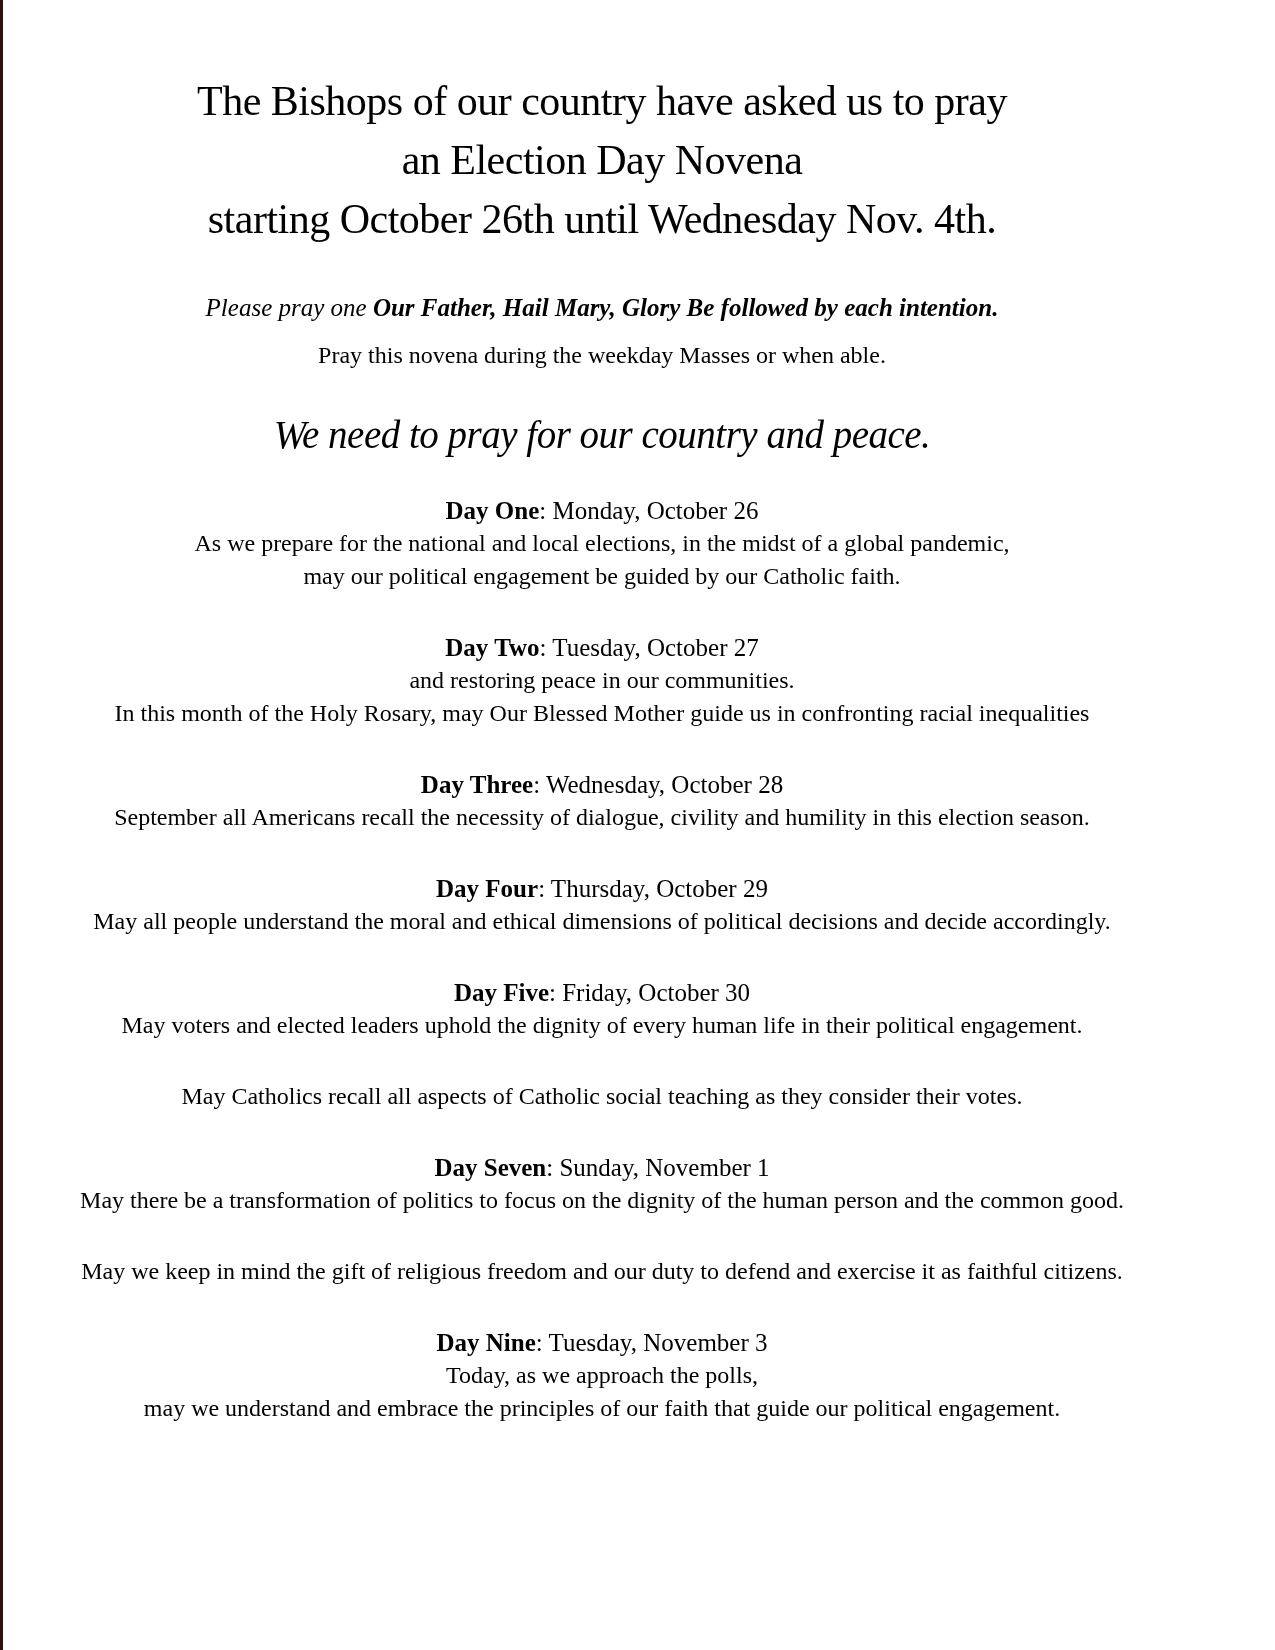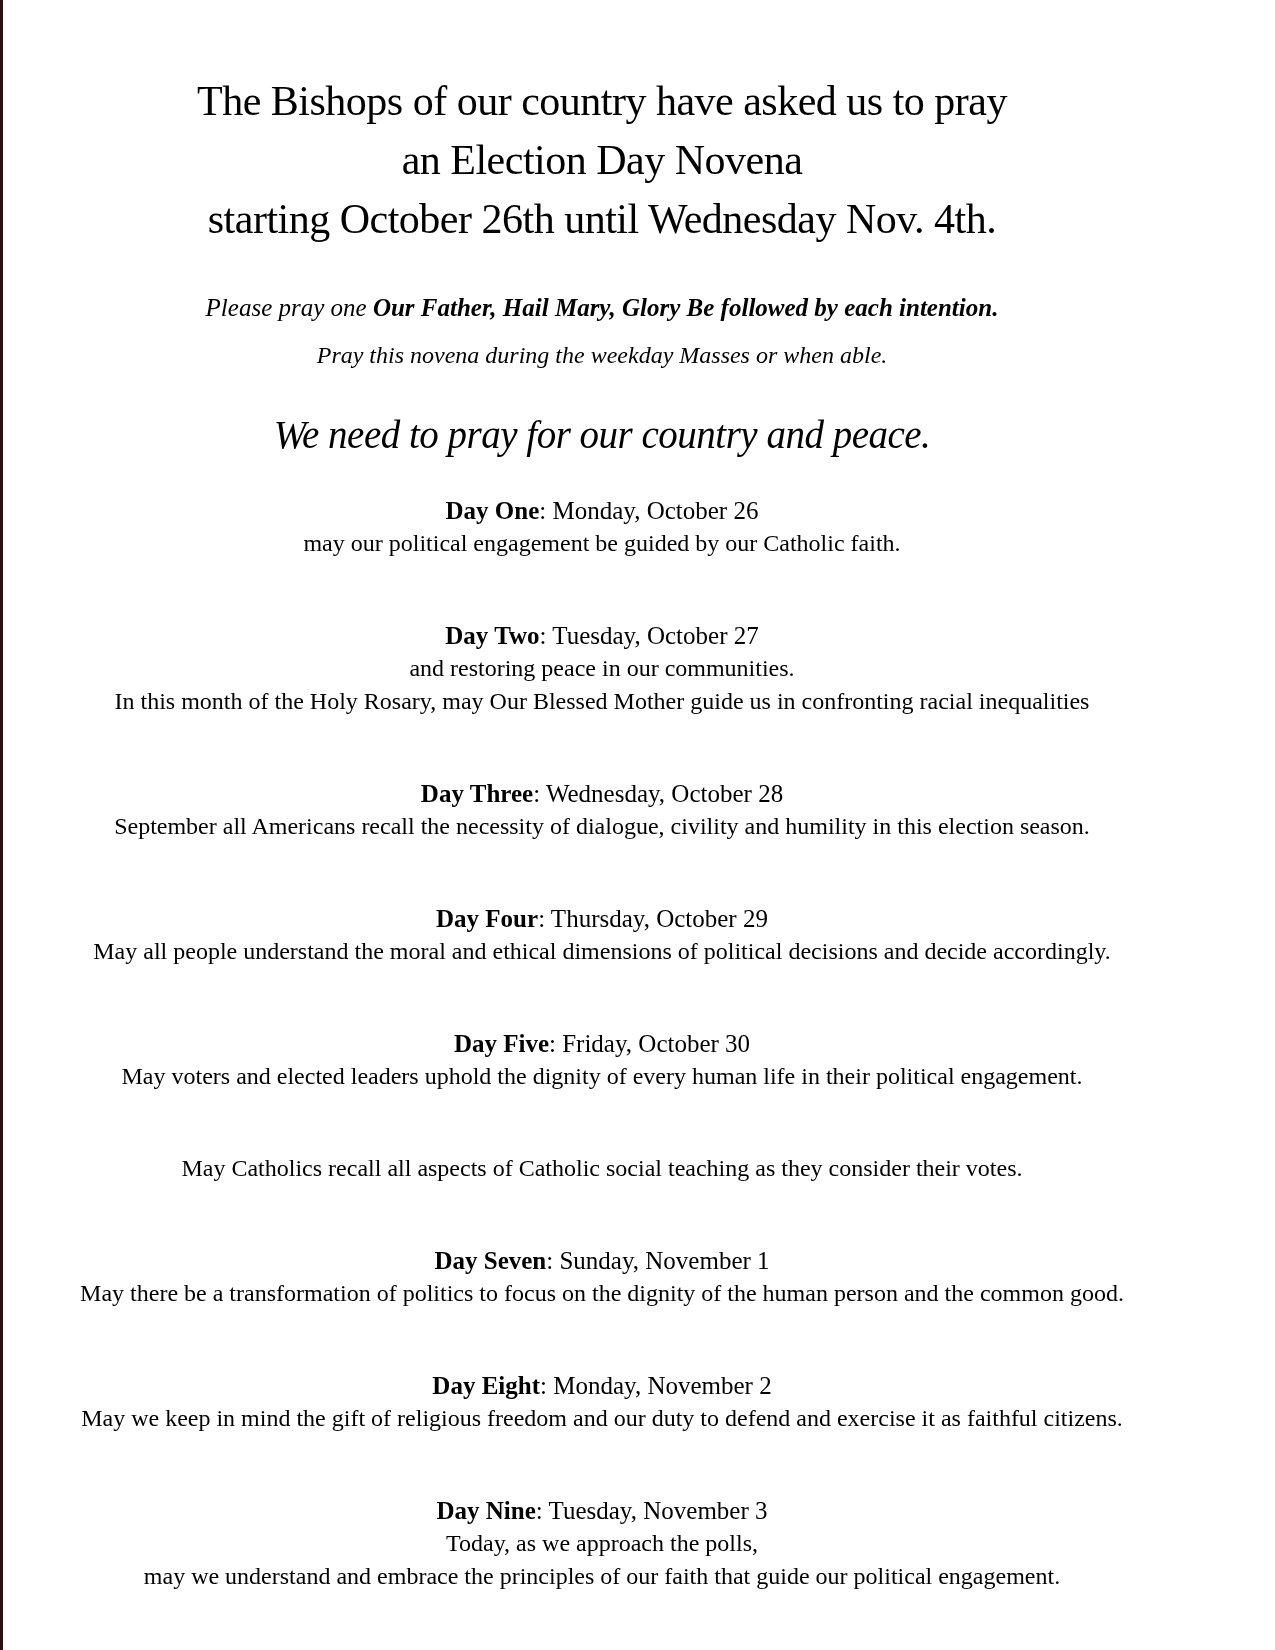--- a/index.html
+++ b/index.html
@@ -43,33 +43,32 @@
     font-size: 25px;
     font-style: italic;
     line-height: 30px;
   }
   .intro-line-1 .emph {
     font-weight: bold;
   }
   .intro-line-2 {
     margin: 18px 0 0 0;
     font-size: 24px;
-    font-style: italic;
     line-height: 29px;
   }
   .pray-heading {
     margin: 42px 0 0 0;
     font-size: 39px;
     font-style: italic;
     font-weight: normal;
     line-height: 46px;
     letter-spacing: -0.5px;
   }
   .day {
-    margin-top: 59px;
+    margin-top: 38px;
     font-size: 24px;
     line-height: 33px;
   }
   .day.first {
     margin-top: 36px;
   }
   .day-heading {
     font-size: 25px;
   }
   .day-label {
@@ -90,20 +89,21 @@
   </h1>
 
   <p class="intro-line-1"><span>Please pray one </span><span class="emph">Our Father, Hail Mary, Glory Be followed by each intention.</span></p>
 
   <p class="intro-line-2">Pray this novena during the weekday Masses or when able.</p>
 
   <h2 class="pray-heading">We need to pray for our country and peace.</h2>
 
   <section class="day first">
     <div class="day-heading"><span class="day-label">Day One</span><span>: Monday, October 26</span></div>
+    <div class="day-line">As we prepare for the national and local elections, in the midst of a global pandemic,</div>
     <div class="day-line">may our political engagement be guided by our Catholic faith.</div>
   </section>
 
   <section class="day">
     <div class="day-heading"><span class="day-label">Day Two</span><span>: Tuesday, October 27</span></div>
     <div class="day-line">and restoring peace in our communities.</div>
     <div class="day-line">In this month of the Holy Rosary, may Our Blessed Mother guide us in confronting racial inequalities</div>
   </section>
 
   <section class="day">
@@ -124,21 +124,20 @@
   <section class="day">
     <div class="day-line">May Catholics recall all aspects of Catholic social teaching as they consider their votes.</div>
   </section>
 
   <section class="day">
     <div class="day-heading"><span class="day-label">Day Seven</span><span>: Sunday, November 1</span></div>
     <div class="day-line">May there be a transformation of politics to focus on the dignity of the human person and the common good.</div>
   </section>
 
   <section class="day">
-    <div class="day-heading"><span class="day-label">Day Eight</span><span>: Monday, November 2</span></div>
     <div class="day-line">May we keep in mind the gift of religious freedom and our duty to defend and exercise it as faithful citizens.</div>
   </section>
 
   <section class="day">
     <div class="day-heading"><span class="day-label">Day Nine</span><span>: Tuesday, November 3</span></div>
     <div class="day-line">Today, as we approach the polls,</div>
     <div class="day-line">may we understand and embrace the principles of our faith that guide our political engagement.</div>
   </section>
 
 </div>

